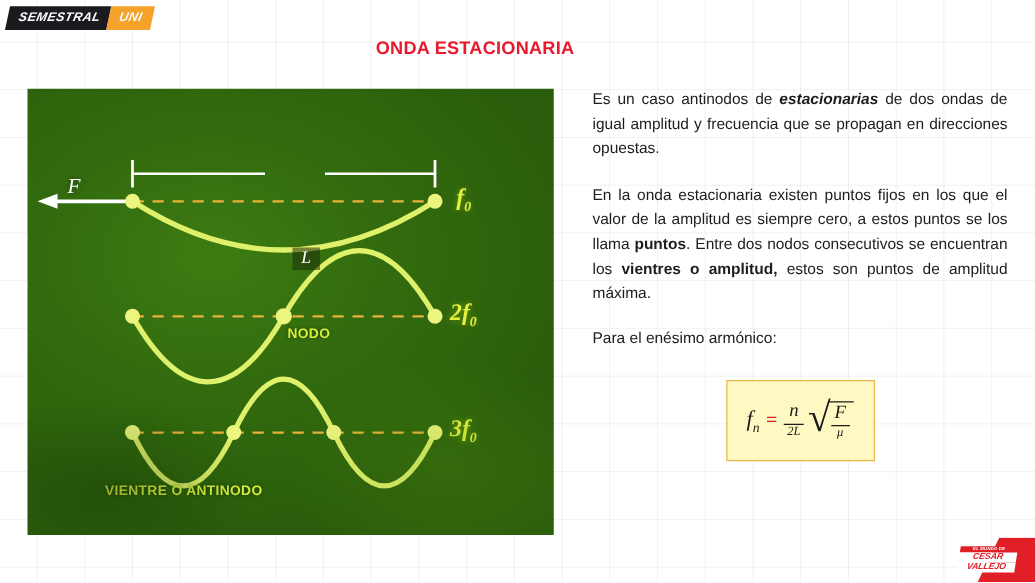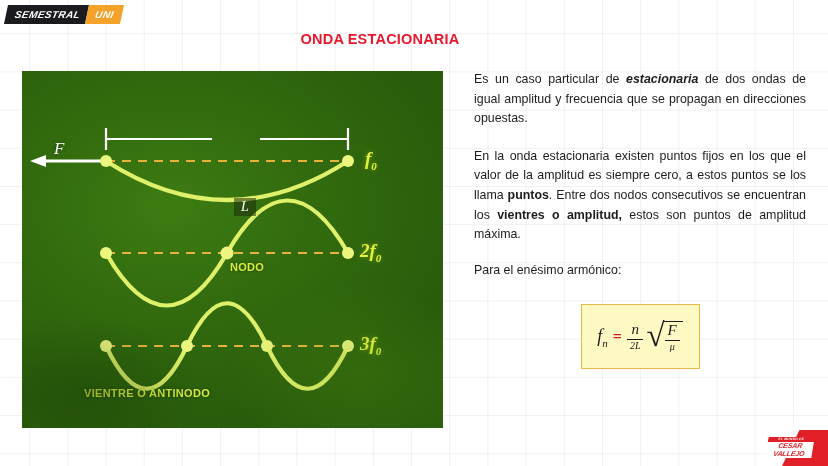--- a/index.html
+++ b/index.html
@@ -340,21 +340,21 @@
   <div class="harmonic-tag" style="left:338px; top:169px;">
     <span>2f</span><sub>0</sub>
   </div>
   <div class="harmonic-tag" style="left:338px; top:262px;">
     <span>3f</span><sub>0</sub>
   </div>
 </div>
 
 <div id="text-column">
 
-  <p class="para" id="intro-lead"><span>Es un caso particular de </span><i>estacionaria</i><span> de dos ondas de igual amplitud y frecuencia que se propagan en direcciones opuestas.</span></p>
+  <p class="para" id="intro-lead"><span>Es un caso antinodos de </span><i>estacionarias</i><span> de dos ondas de igual amplitud y frecuencia que se propagan en direcciones opuestas.</span></p>
 
   <p class="para"><span>En la onda estacionaria existen puntos fijos en los que el valor de la amplitud es siempre cero, a estos puntos se los llama </span><b>puntos</b><span>. Entre dos nodos consecutivos se encuentran los </span><b>vientres o amplitud,</b><span> estos son puntos de amplitud máxima.</span></p>
 
   <p class="para" id="harmonic-lead">Para el enésimo armónico:</p>
 
   <div id="formula-box">
     <div class="formula">
       <span class="fn"><span>f</span><sub>n</sub></span>
       <span class="eq">=</span>
       <span class="frac">

